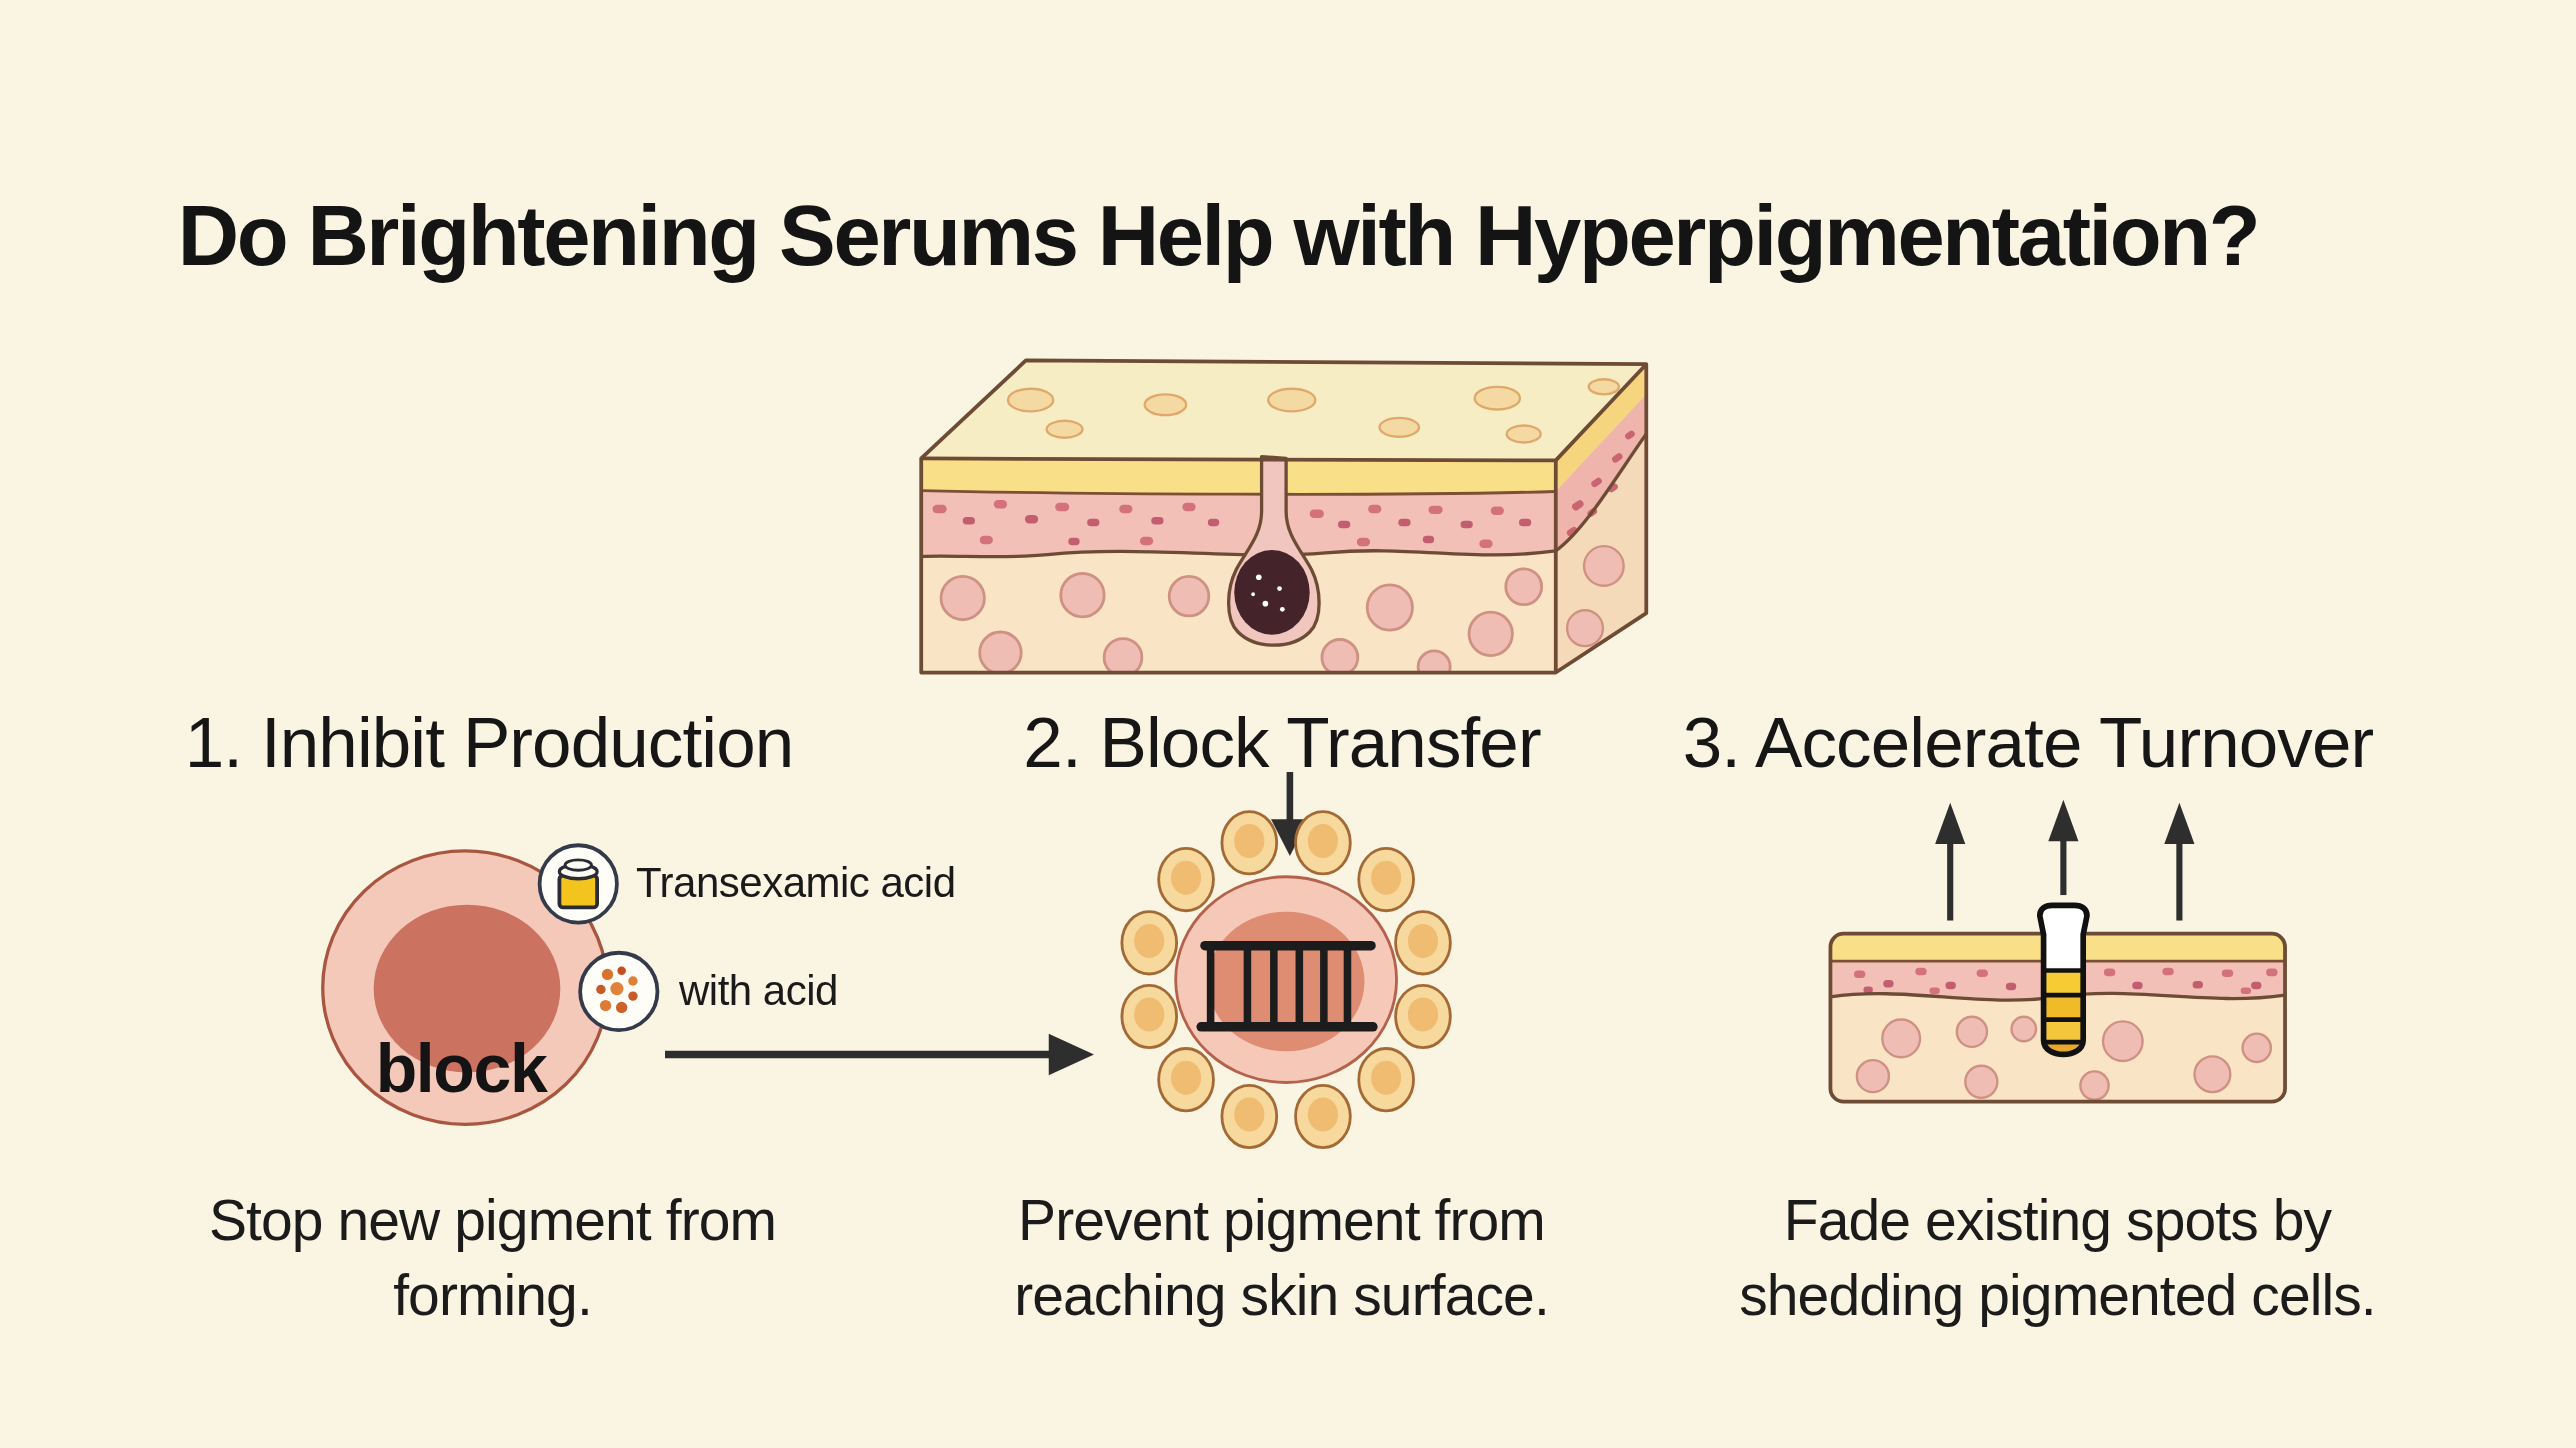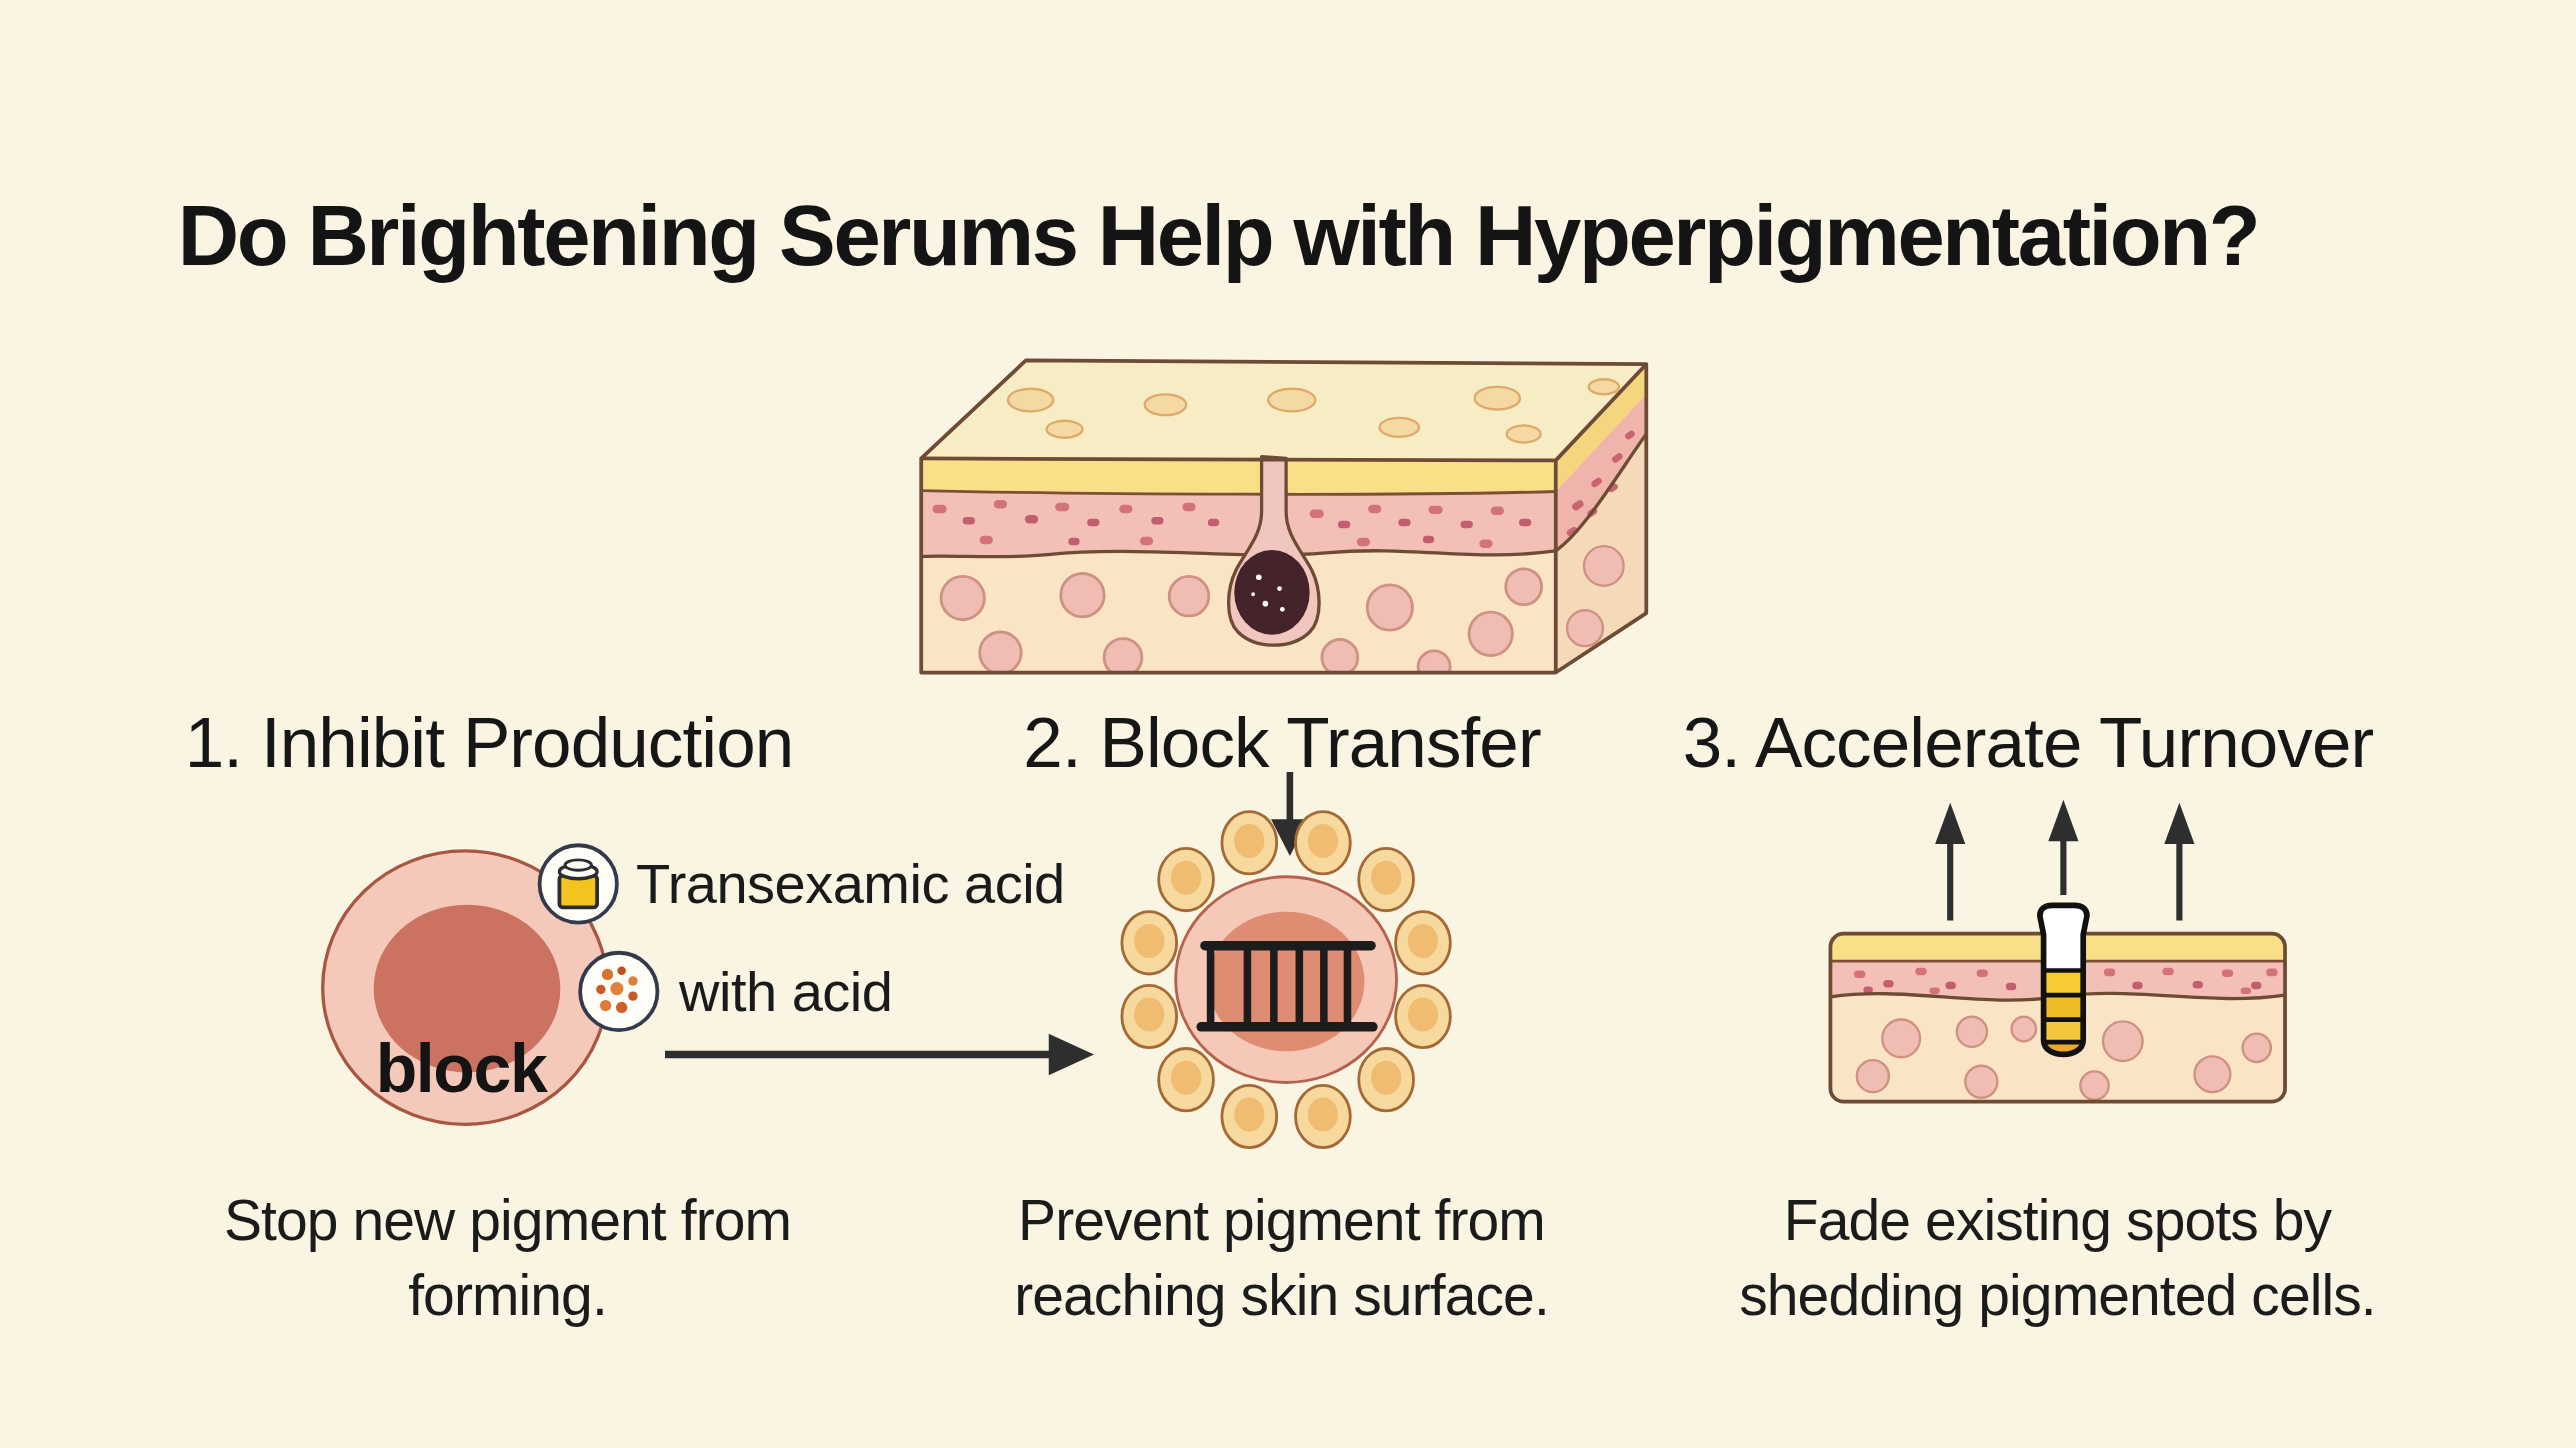--- a/index.html
+++ b/index.html
@@ -28,21 +28,21 @@
     top:1183px;
     font-size:57px;font-weight:400;letter-spacing:-0.9px;
     line-height:1.32;color:#1b1b1b;text-align:center;
   }
   .cell-label{
     left:461px;top:1022px;transform:translate(-50%,-50%);
     font-size:68px;font-weight:700;letter-spacing:-1.4px;color:#141414;margin-top:46px;
   }
   .ingredient-label{
     transform:translateY(-50%);
-    font-size:56px;font-weight:500;letter-spacing:-0.5px;color:#1a1a1a;
+    font-size:42px;font-weight:500;letter-spacing:-0.5px;color:#1a1a1a;
     white-space:nowrap;
   }
 </style>
 </head>
 <body>
 
 <div id="canvas">
 
   <div class="abs title">Do Brightening Serums Help with Hyperpigmentation?</div>
 
@@ -329,18 +329,18 @@
           <line x1="230" y1="190" x2="284" y2="190"></line>
           <line x1="230" y1="216" x2="284" y2="216"></line>
           <line x1="230" y1="242" x2="284" y2="242"></line>
           <line x1="230" y1="266" x2="284" y2="266"></line>
         </g>
       </g>
       <path d="M232,132 C232,124 238,121 245,121 L269,121 C276,121 282,124 282,132 L278,152 L278,264 C278,284 236,284 236,264 L236,152 Z" fill="none" stroke="#111111" stroke-width="6" stroke-linejoin="round"></path>
     </g>
   </svg>
 
-  <div class="abs caption" style="left:215px;width:585px">Stop new pigment from forming.</div>
+  <div class="abs caption" style="left:200px;width:585px">Stop new pigment from forming.</div>
   <div class="abs caption" style="left:989px;width:585px">Prevent pigment from reaching skin surface.</div>
   <div class="abs caption" style="left:1718px;width:679px">Fade existing spots by shedding pigmented cells.</div>
 
 </div>
 
 
 </body></html>

